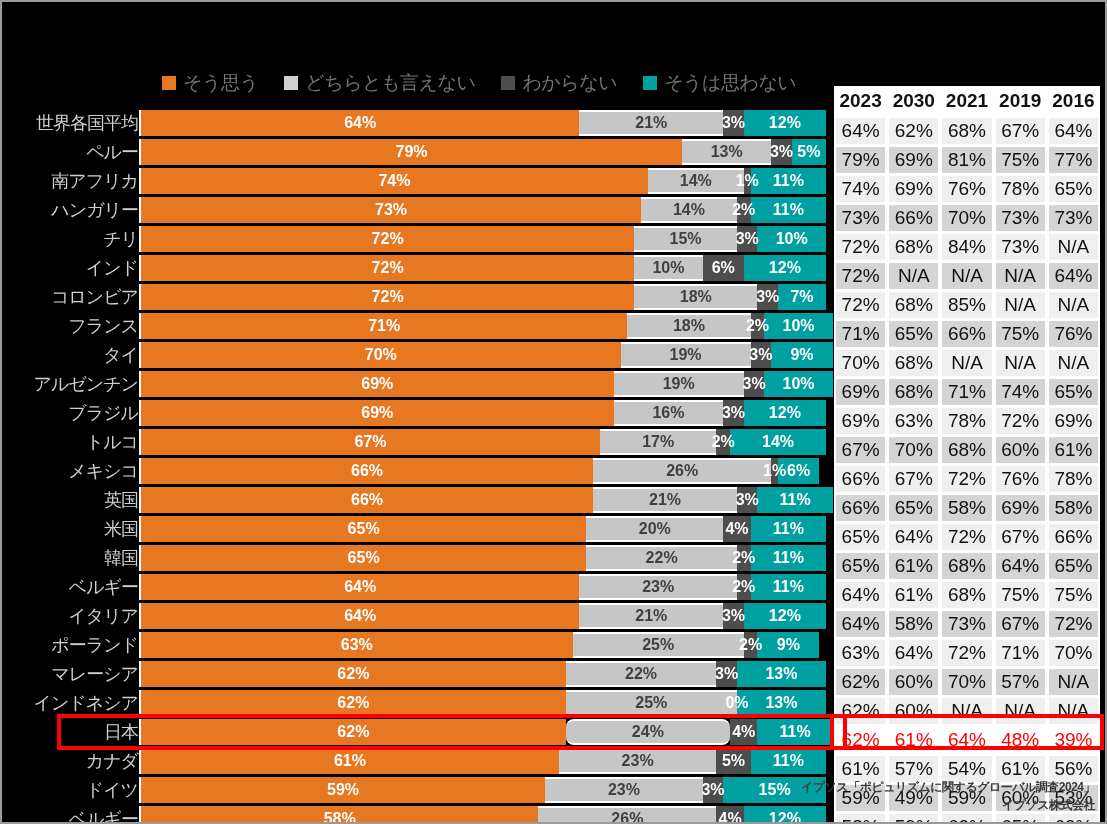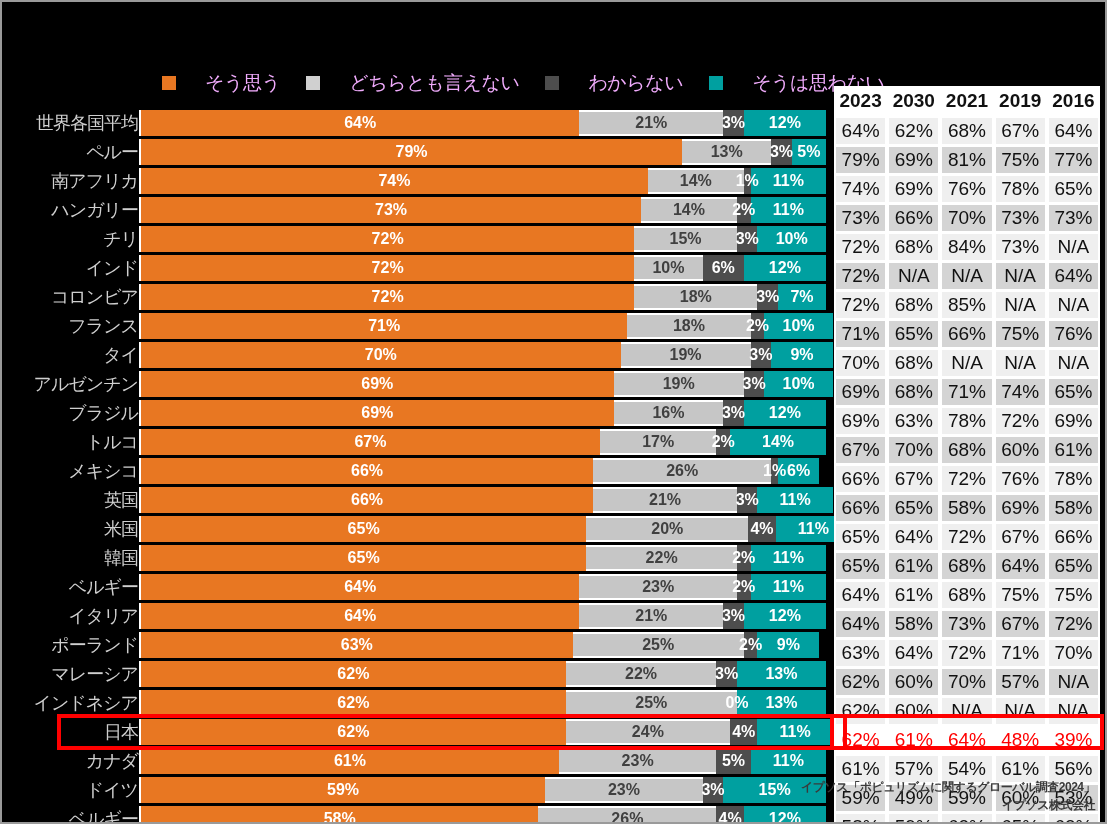--- a/index.html
+++ b/index.html
@@ -11,23 +11,22 @@
   }
   
   #legend{
     position:absolute;left:160px;top:66px;
     display:flex;align-items:center;gap:26px;
     height:30px;
   }
   .legend-item{display:flex;align-items:center;gap:7px;}
   .legend-swatch{width:14px;height:14px;display:block;}
   .legend-label{
-    font-size:19px;color:#f0abfc;white-space:nowrap;
+    font-size:19px;color:#737373;white-space:nowrap;
     letter-spacing:-0.5px;
-    margin-left:22px;
   }
   
   #chart{
     position:absolute;left:0;top:108px;width:822px;
   }
   .row{
     display:flex;align-items:center;height:26px;margin-bottom:3px;position:relative;
   }
   .row-label{
     width:137px;flex:0 0 137px;text-align:right;
@@ -340,21 +339,21 @@
           <span>11%</span>
         </div>
       </div>
     </div>
     <div class="row">
       <div class="row-label">米国</div>
       <div class="bar-track">
         <div class="seg seg-agree" style="width: 445.25px; background: rgb(232, 119, 34);">
           <span>65%</span>
         </div>
-        <div class="seg seg-neither" style="width: 162px; background: rgb(198, 198, 198);">
+        <div class="seg seg-neither" style="width: 137px; background: rgb(198, 198, 198);">
           <span>20%</span>
         </div>
         <div class="seg seg-dontknow" style="width: 27.4px; background: rgb(77, 77, 77);">
           <span>4%</span>
         </div>
         <div class="seg seg-disagree" style="width: 75.35px; background: rgb(0, 160, 160);">
           <span>11%</span>
         </div>
       </div>
     </div>
@@ -459,21 +458,21 @@
           <span>13%</span>
         </div>
       </div>
     </div>
     <div class="row">
       <div class="row-label">日本</div>
       <div class="bar-track">
         <div class="seg seg-agree" style="width: 424.7px; background: rgb(232, 119, 34);">
           <span>62%</span>
         </div>
-        <div class="seg seg-neither" style="width: 164.4px; background: rgb(198, 198, 198);">
+        <div class="seg seg-neither" style="width: 164.4px; background: rgb(198, 198, 198); border-radius: 8px;">
           <span>24%</span>
         </div>
         <div class="seg seg-dontknow" style="width: 27.4px; background: rgb(77, 77, 77);">
           <span>4%</span>
         </div>
         <div class="seg seg-disagree" style="width: 75.35px; background: rgb(0, 160, 160);">
           <span>11%</span>
         </div>
       </div>
     </div>

